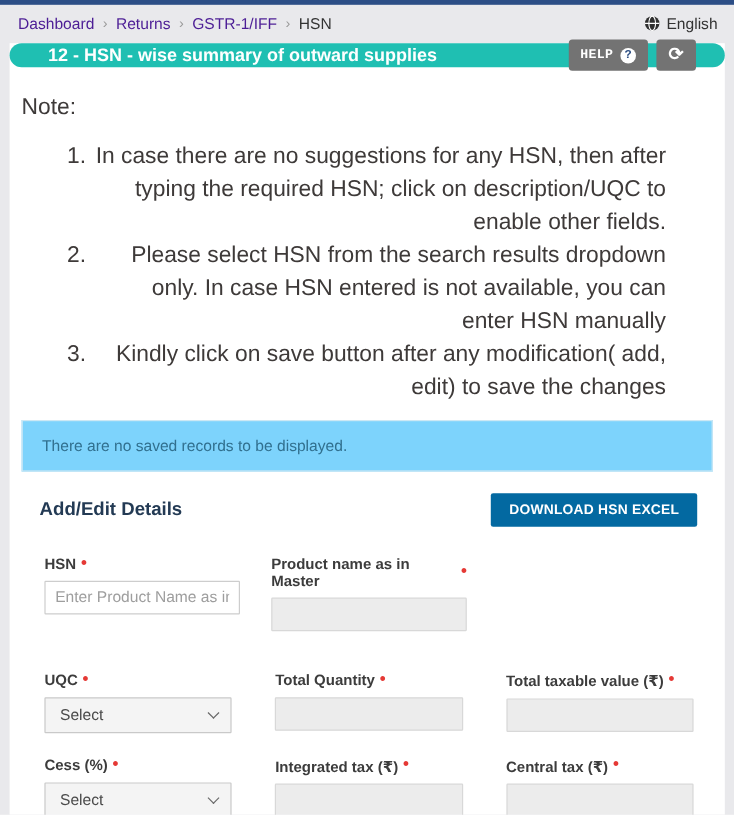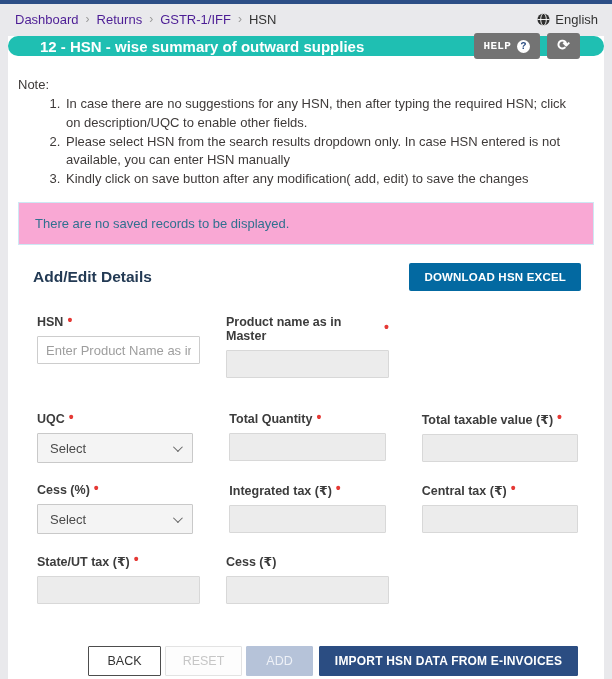--- a/index.html
+++ b/index.html
@@ -37,26 +37,26 @@
     display: flex; align-items: center; gap: 6px; padding: 0 10px;
     font-family: Liberation Mono, monospace; letter-spacing: 0.3px; justify-content: space-between;
   }
   .qmark {
     width: 13px; height: 13px; background: #fff; color: #2b4d82;
     border-radius: 50%; font-size: 10px; font-weight: bold;
     display: inline-flex; align-items: center; justify-content: center;
   }
   .refresh-glyph { font-size: 15px; font-weight: bold; line-height: 1; }
 
-  .note-section { padding: 20px 36px 0 10px; color: #3e3a39; font-size: 13px; line-height: 1.45; }
-  .note-section ol { margin: 0; padding-left: 46px; }
+  .note-section { padding: 20px 36px 0 10px; color: #3e3a39; font-size: 19px; line-height: 1.45; }
+  .note-section ol { margin: 13px; padding-left: 46px; text-align: right; }
   .note-section li { padding-left: 2px; }
 
   .alert-info {
-    margin: 13px 10px 0 10px; background: #f9a8d4; border: 1px solid #cde8f4;
+    margin: 13px 10px 0 10px; background: #7dd3fc; border: 1px solid #cde8f4;
     color: #31708f; font-size: 13px; padding: 13px 16px; min-height: 42px;
   }
 
   .add-edit-row {
     margin: 18px 23px 0 25px; display: flex; align-items: center;
     justify-content: space-between;
   }
   .section-title { font-size: 15.5px; font-weight: bold; color: #233a54; }
   .btn-navy {
     background: #0369a1; color: #fff; border: none; border-radius: 2px;

